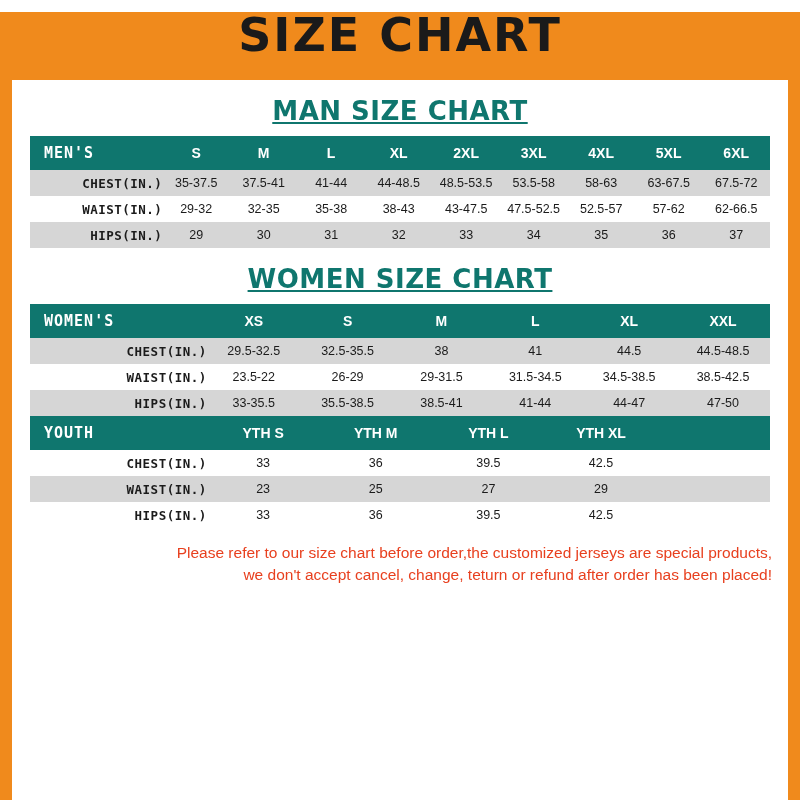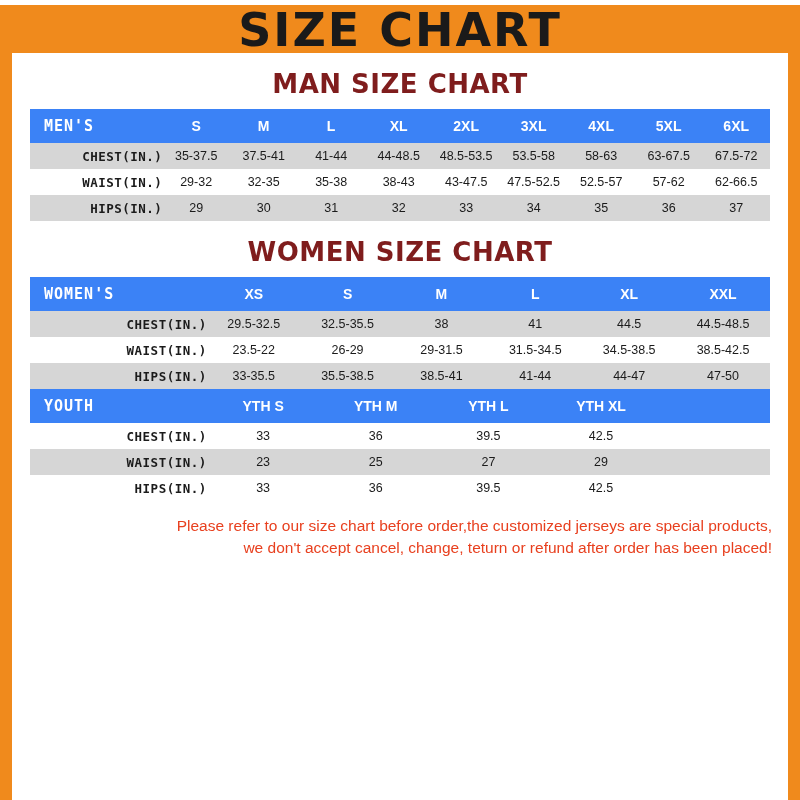--- a/index.html
+++ b/index.html
@@ -17,61 +17,62 @@
     position: relative;
     width: 800px;
     height: 800px;
     background: #ffffff;
     box-sizing: border-box;
     border-left: 12px solid #f08a1c;
     border-right: 12px solid #f08a1c;
   }
   .banner {
     background: #f08a1c;
-    height: 48px;
+    height: 68px;
     display: flex;
-    align-items: flex-end;
+    align-items: flex-start;
     justify-content: center;
-    margin: 5px -12px;
+    margin: 12px -12px;
   }
   .banner-title {
     font-family: "DejaVu Sans", sans-serif;
     font-weight: bold;
     font-size: 46px;
     letter-spacing: 2px;
     color: #1a1a1a;
     line-height: 1;
   }
   .section {
     padding: 0 18px;
   }
   .section-title {
     text-align: center;
     font-family: "DejaVu Sans", sans-serif;
     font-weight: bold;
     font-size: 26px;
-    color: #7f1d1d;
+    color: #0f766e;
     letter-spacing: 0.5px;
     margin: 16px 0 10px 0;
+    text-decoration: underline;
   }
   table.chart {
     border-collapse: collapse;
     width: 100%;
     table-layout: fixed;
   }
   table.chart th, table.chart td {
     text-align: center;
     font-size: 12.5px;
     color: #1b1b1b;
     padding: 0;
     height: 26px;
     font-family: "Liberation Sans", sans-serif;
   }
   table.chart thead th {
-    background: #3b82f6;
+    background: #0f766e;
     color: #ffffff;
     font-weight: bold;
     height: 34px;
     font-size: 14px;
   }
   table.chart thead th.label-cell {
     text-align: left;
     padding-left: 14px;
     font-family: "DejaVu Sans Mono", monospace;
     font-size: 15px;

